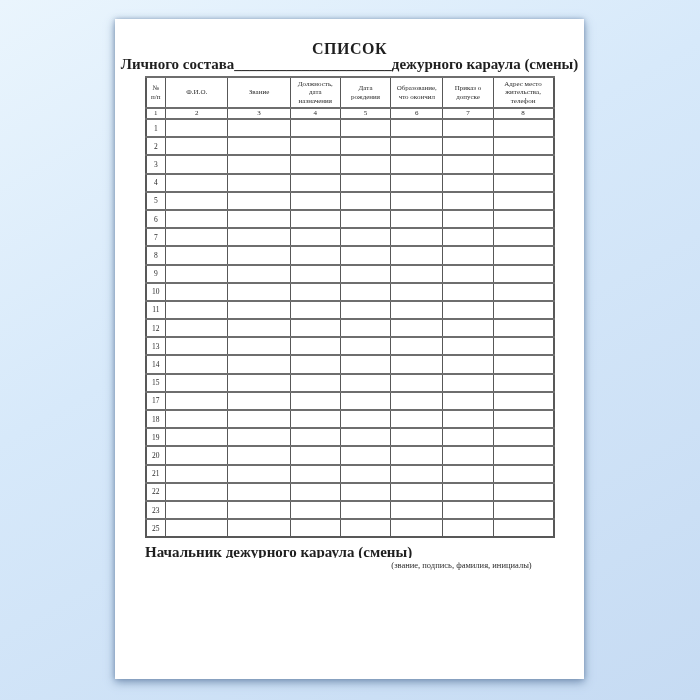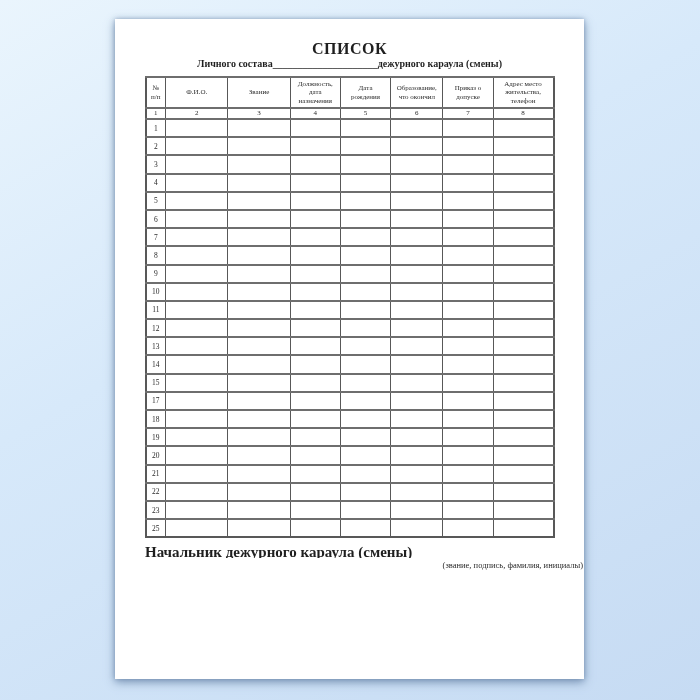--- a/index.html
+++ b/index.html
@@ -20,21 +20,21 @@
   .doc-title {
     margin-top: 24px;
     text-align: center;
     font-size: 16px;
     font-weight: bold;
     line-height: 12px;
     letter-spacing: 0.5px;
   }
   .doc-subtitle {
     text-align: center;
-    font-size: 10px;
+    font-size: 15px;
     font-weight: bold;
     line-height: 12px;
     white-space: nowrap;
   }
   .doc-subtitle.first { margin-top: 3px; }
   table.form-table {
     border-collapse: collapse;
     table-layout: fixed;
     width: 408px;
     margin: 6px auto 0 auto;
@@ -82,21 +82,21 @@
     line-height: 12px;
     white-space: nowrap;
     overflow: hidden;
     display: flex;
   }
   .sig-label { flex: 0 0 auto; }
   .sig-line { flex: 1 1 auto; overflow: hidden; letter-spacing: 0.2px; }
   .signature-hint {
     margin-left: 225px;
     width: 243px;
-    text-align: right;
+    text-align: center;
     font-size: 8.5px;
     line-height: 11px;
     margin-top: 2px;
     color: #2a2a2a;
   }
 </style>
 </head>
 <body>
 
 <div class="page">

